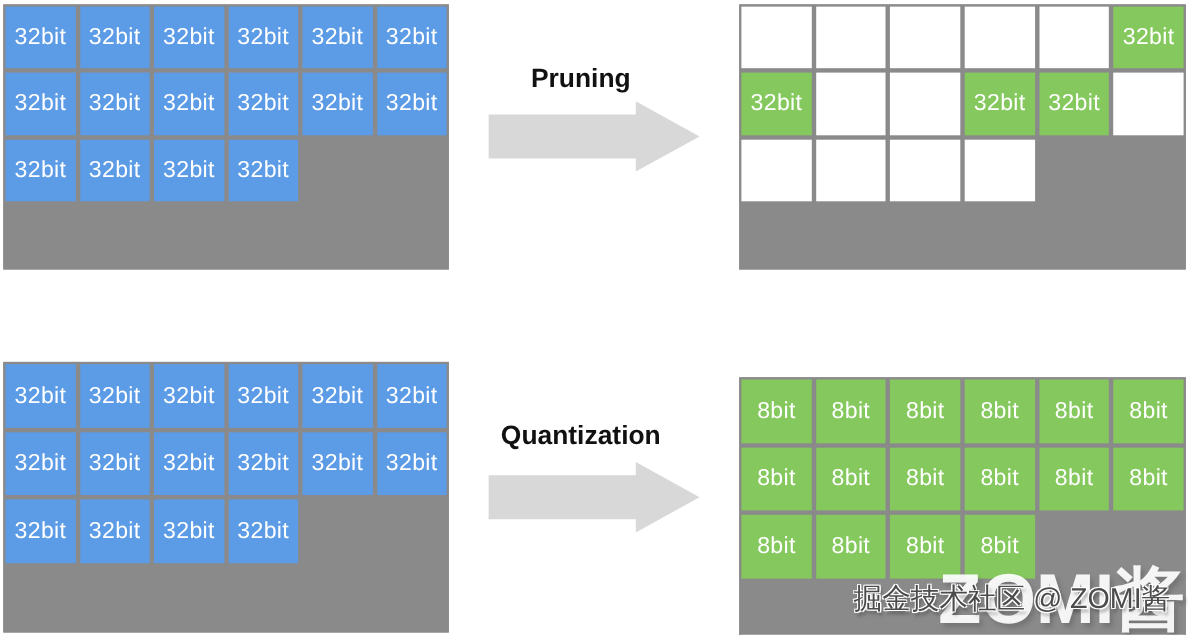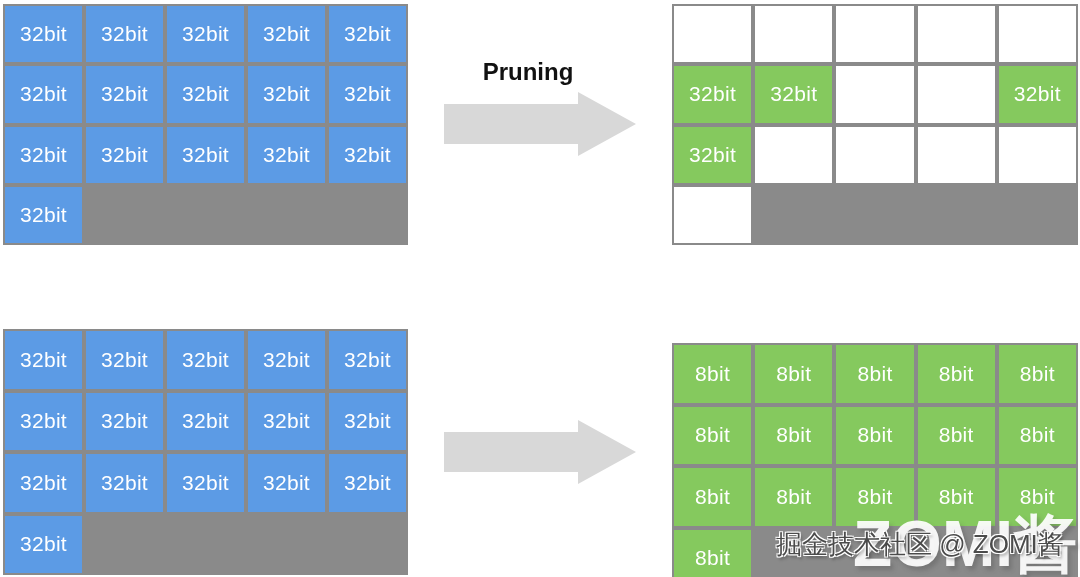--- a/index.html
+++ b/index.html
@@ -7,21 +7,21 @@
     width:1080px;height:577px;position:relative;overflow:hidden;
     background:#ffffff;
     font-family:"Liberation Sans","DejaVu Sans",sans-serif;
   }
   .stage{position:absolute;inset:0;width:1080px;height:577px;overflow:hidden;}
 
   
   .grid{
     position:absolute;
     display:grid;
-    grid-template-columns:repeat(5,1fr);
+    grid-template-columns:repeat(6,1fr);
     grid-template-rows:repeat(4,1fr);
     gap:4px;
     background:var(--grid-border,#8a8a8a);
     border:2px solid var(--grid-border,#8a8a8a);
     box-sizing:border-box;
   }
   .grid-tl{left:3px;  top:4px;   width:405px;height:241px;}
   .grid-tr{left:672px; top:4px;  width:406px;height:241px;}
   .grid-bl{left:3px;  top:329px; width:405px;height:246px;}
   .grid-br{left:672px; top:343px;width:406px;height:246px;}
@@ -125,20 +125,21 @@
       <div class="cell blue">32bit</div>
       <div class="cell blue">32bit</div>
       <div class="cell blue">32bit</div>
       <div class="cell blue">32bit</div>
       <div class="cell blue">32bit</div>
       <div class="cell blue">32bit</div>
       <div class="cell blue">32bit</div>
       <div class="cell blue">32bit</div>
     </div>
 
+  <div class="transform-label label-quantization">Quantization</div>
 
   <svg class="arrow arrow-bottom" viewBox="0 0 192 64" aria-hidden="true">
     <polygon points="0,12 134,12 134,0 192,32 134,64 134,52 0,52" style="fill:var(--arrow,#d8d8d8)"></polygon>
   </svg>
 
   <div class="grid grid-br">
       <div class="cell green">8bit</div>
       <div class="cell green">8bit</div>
       <div class="cell green">8bit</div>
       <div class="cell green">8bit</div>

